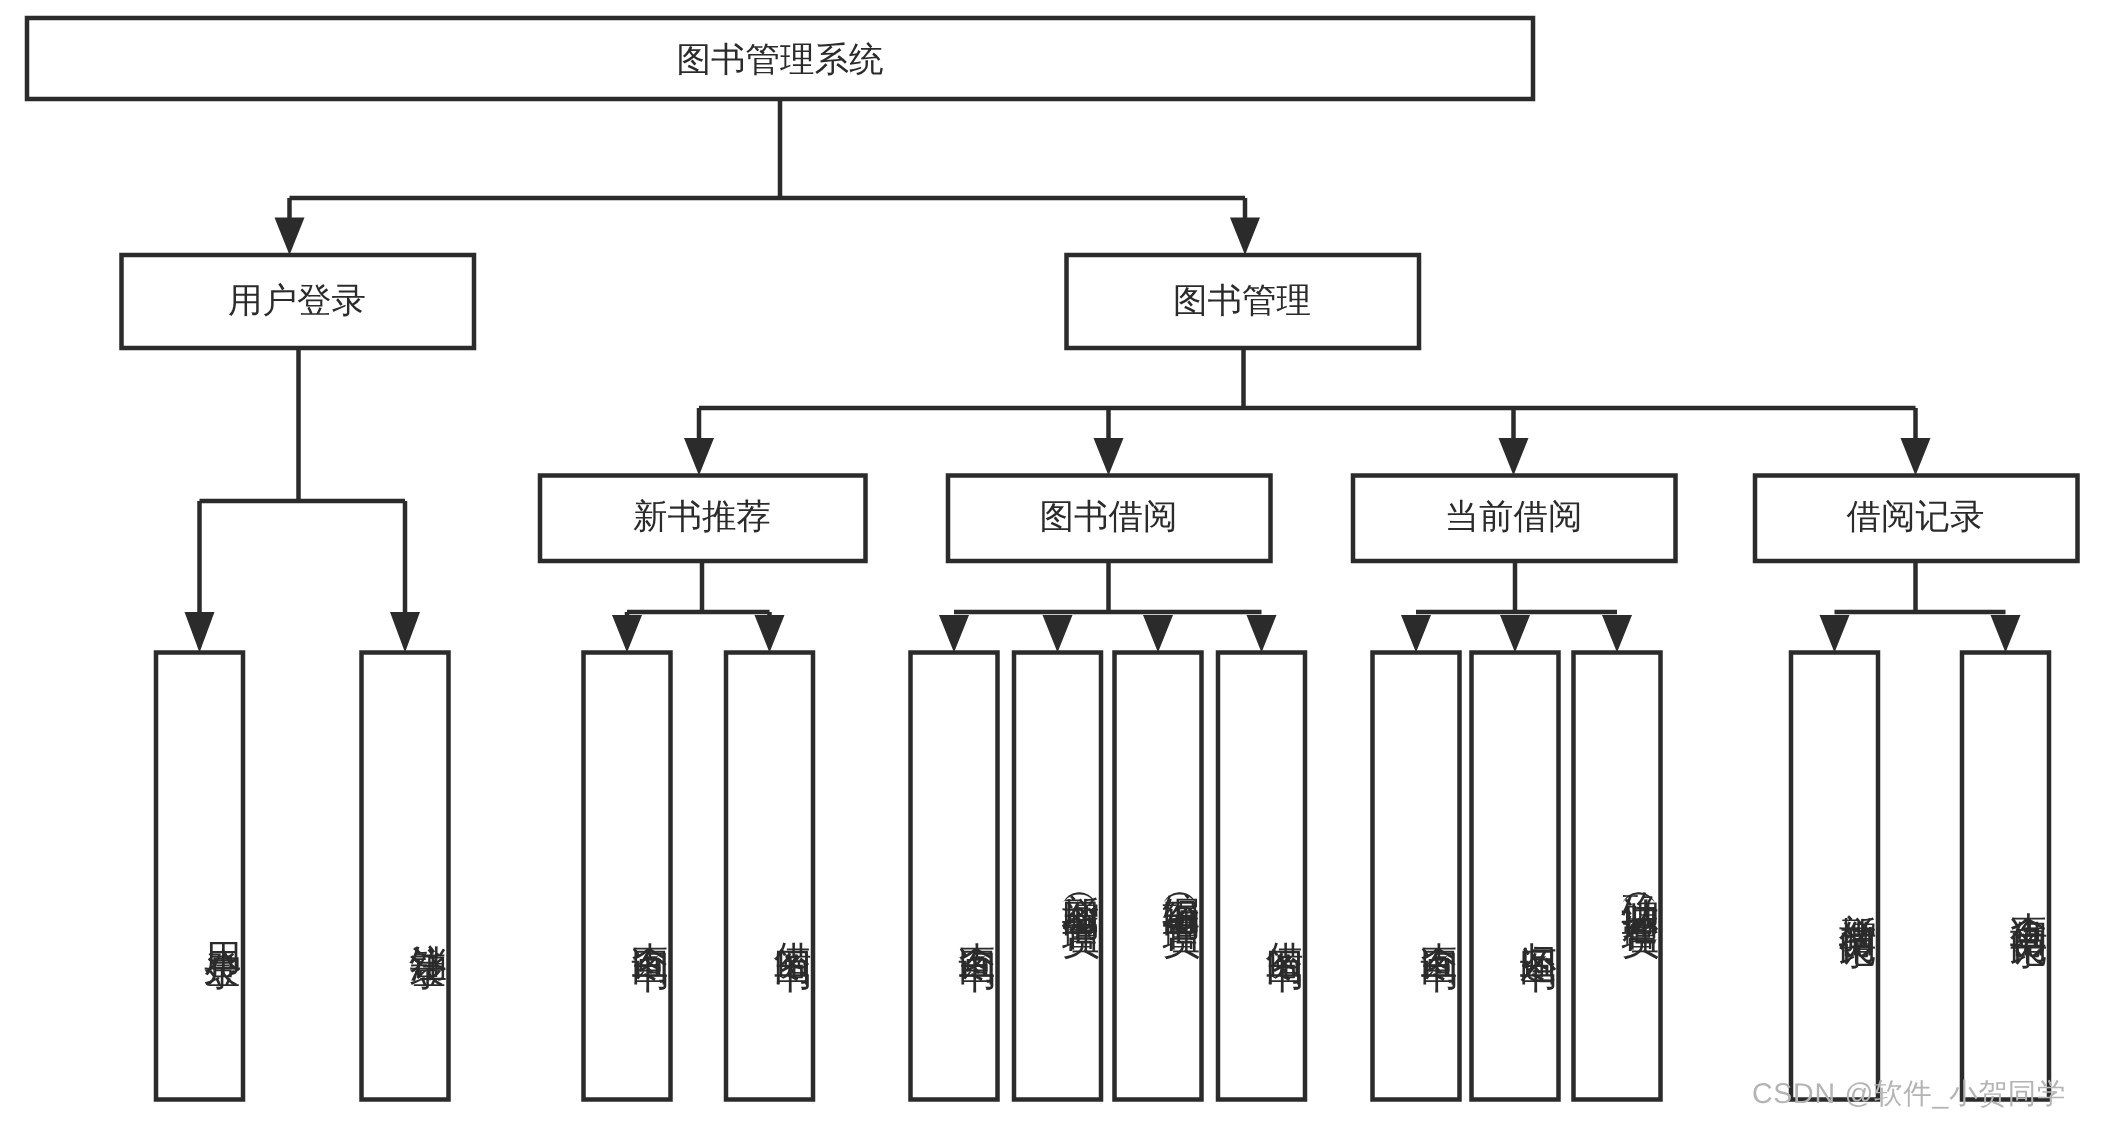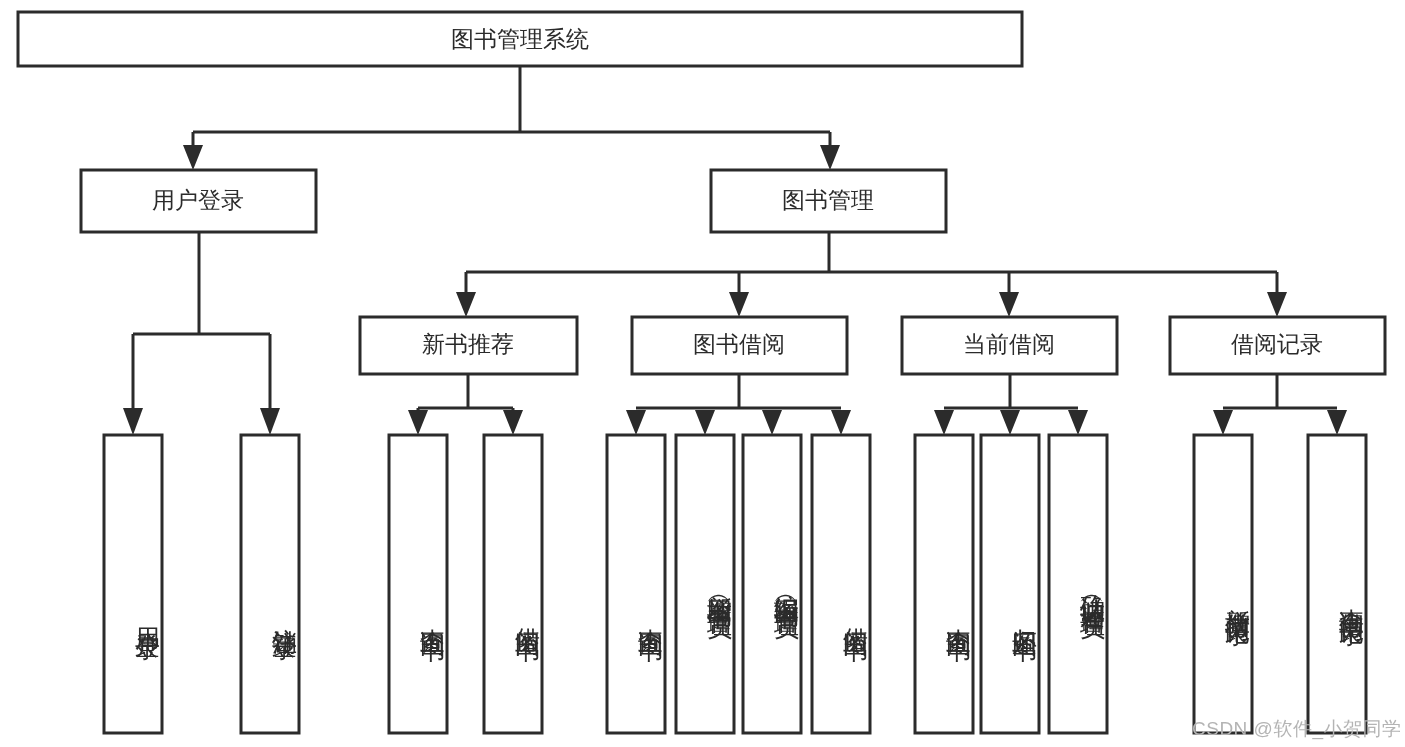--- a/index.html
+++ b/index.html
@@ -192,15 +192,15 @@
   <div class="leaf-label-v" style="left:743px; top:443px; width:58px; height:290px;">编辑图书（管理员）</div>
   <div class="leaf-label-v" style="left:812px; top:495px; width:58px; height:238px;">借阅图书</div>
 
   <div class="leaf-label-v" style="left:915px; top:495px; width:58px; height:238px;">查询图书</div>
   <div class="leaf-label-v" style="left:981px; top:495px; width:58px; height:238px;">归还图书</div>
   <div class="leaf-label-v" style="left:1049px; top:443px; width:58px; height:290px;">确认归还（管理员）</div>
 
   <div class="leaf-label-v" style="left:1194px; top:460px; width:58px; height:273px;">新增借阅记录</div>
   <div class="leaf-label-v" style="left:1308px; top:460px; width:58px; height:273px;">查询借阅记录</div>
 
-  <div class="watermark" style="left:1192px; top:716px;">CSDN @软件_小贺同学</div>
+  <div class="watermark" style="left:1168px; top:716px;">CSDN @软件_小贺同学</div>
 
 </div>
 
 </body></html>

